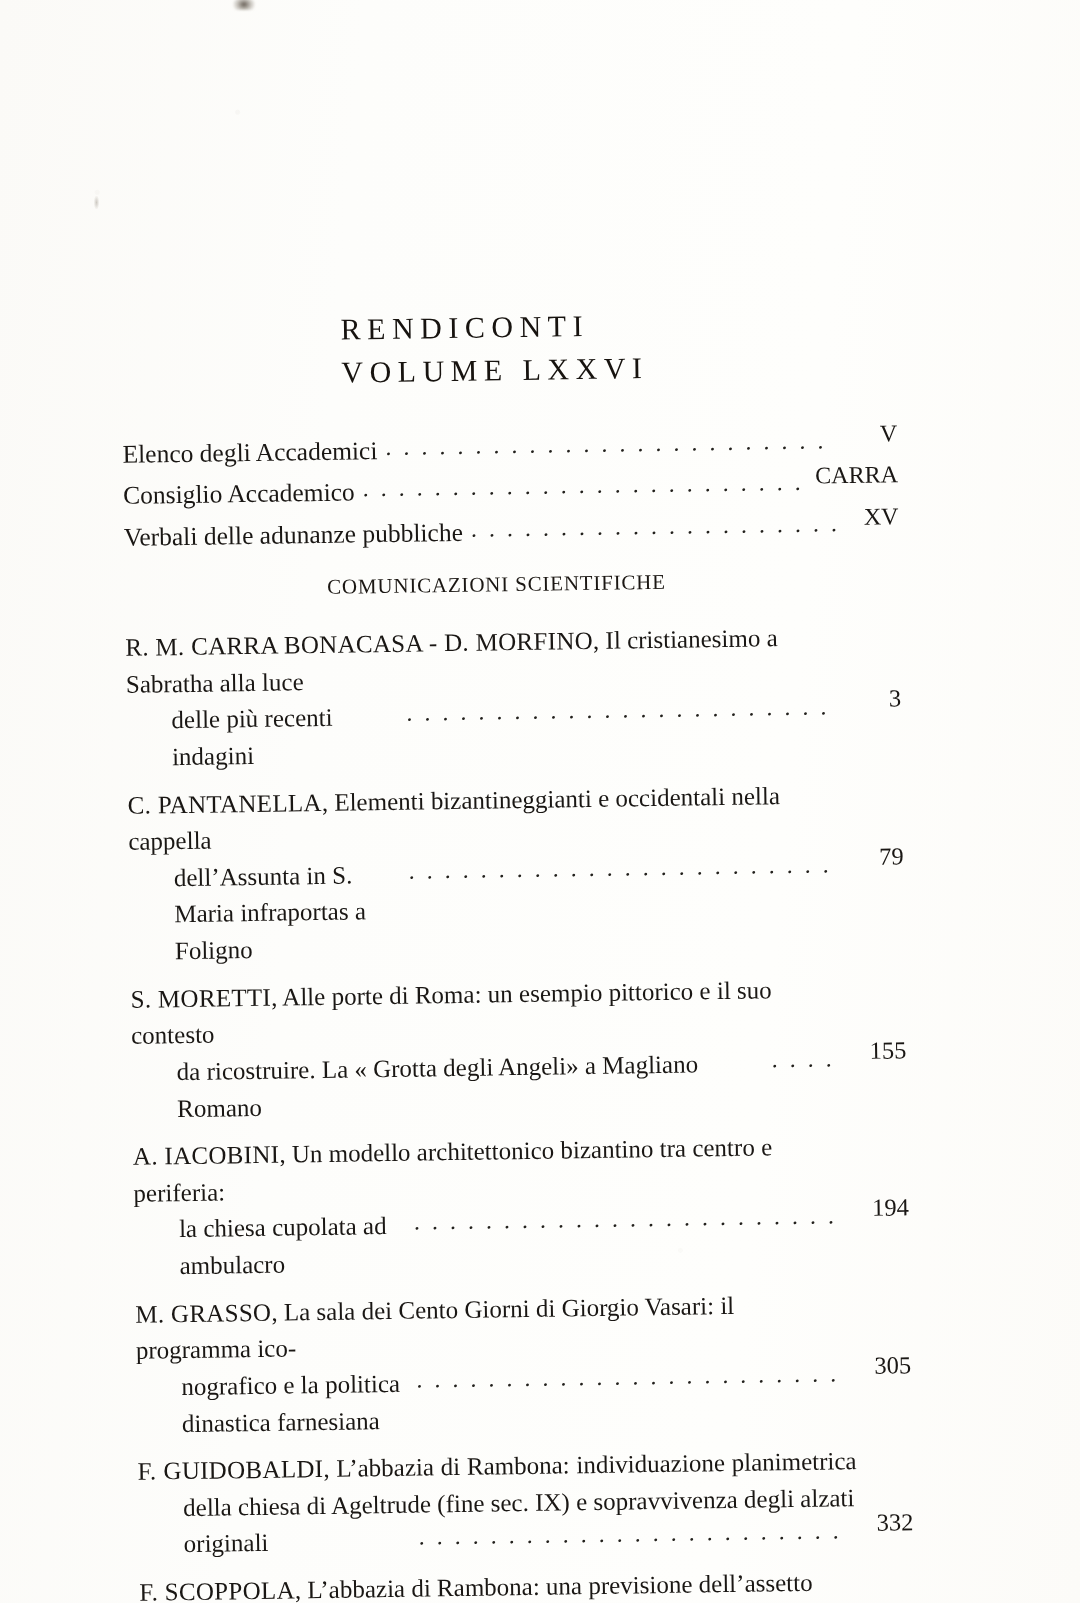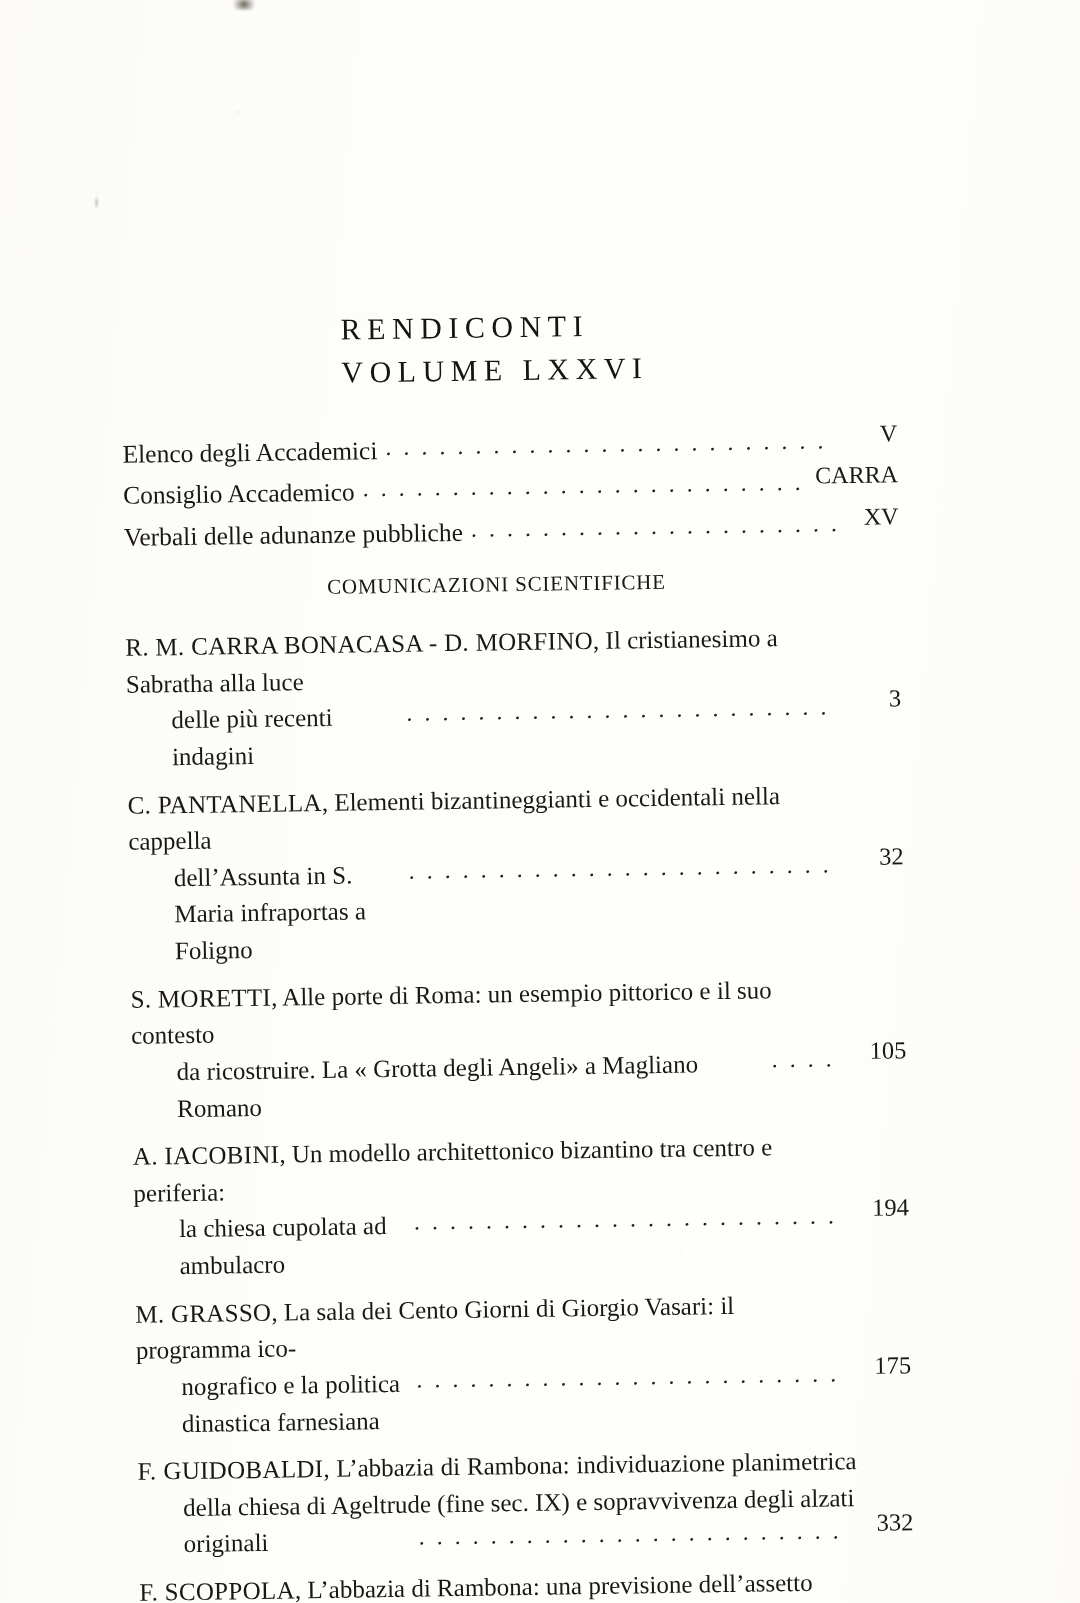--- a/index.html
+++ b/index.html
@@ -236,34 +236,34 @@
 
       <div class="entry">
         <div class="eline first">
           <span class="etext"><span class="sc">C. PANTANELLA</span><span>, Elementi bizantineggianti e occidentali nella cappella</span></span>
           <span class="leader none"></span>
           <span class="epage blank"></span>
         </div>
         <div class="eline cont">
           <span class="etext">dell’Assunta in S. Maria infraportas a Foligno</span>
           <span class="leader"></span>
-          <span class="epage">32</span>
+          <span class="epage">79</span>
         </div>
       </div>
 
       <div class="entry">
         <div class="eline first">
           <span class="etext"><span class="sc">S. MORETTI</span><span>, Alle porte di Roma: un esempio pittorico e il suo contesto</span></span>
           <span class="leader none"></span>
           <span class="epage blank"></span>
         </div>
         <div class="eline cont">
           <span class="etext">da ricostruire. La « Grotta degli Angeli» a Magliano Romano</span>
           <span class="leader" style="max-width:70px"></span>
-          <span class="epage">105</span>
+          <span class="epage">155</span>
         </div>
       </div>
 
       <div class="entry">
         <div class="eline first">
           <span class="etext"><span class="sc">A. IACOBINI</span><span>, Un modello architettonico bizantino tra centro e periferia:</span></span>
           <span class="leader none"></span>
           <span class="epage blank"></span>
         </div>
         <div class="eline cont">
@@ -275,21 +275,21 @@
 
       <div class="entry">
         <div class="eline first">
           <span class="etext"><span class="sc">M. GRASSO</span><span>, La sala dei Cento Giorni di Giorgio Vasari: il programma ico-</span></span>
           <span class="leader none"></span>
           <span class="epage blank"></span>
         </div>
         <div class="eline cont">
           <span class="etext">nografico e la politica dinastica farnesiana</span>
           <span class="leader"></span>
-          <span class="epage">175</span>
+          <span class="epage">305</span>
         </div>
       </div>
 
       <div class="entry">
         <div class="eline first">
           <span class="etext justify"><span class="sc">F. GUIDOBALDI</span><span>, L’abbazia di Rambona: individuazione planimetrica</span></span>
           <span class="leader none"></span>
           <span class="epage blank"></span>
         </div>
         <div class="eline cont">

